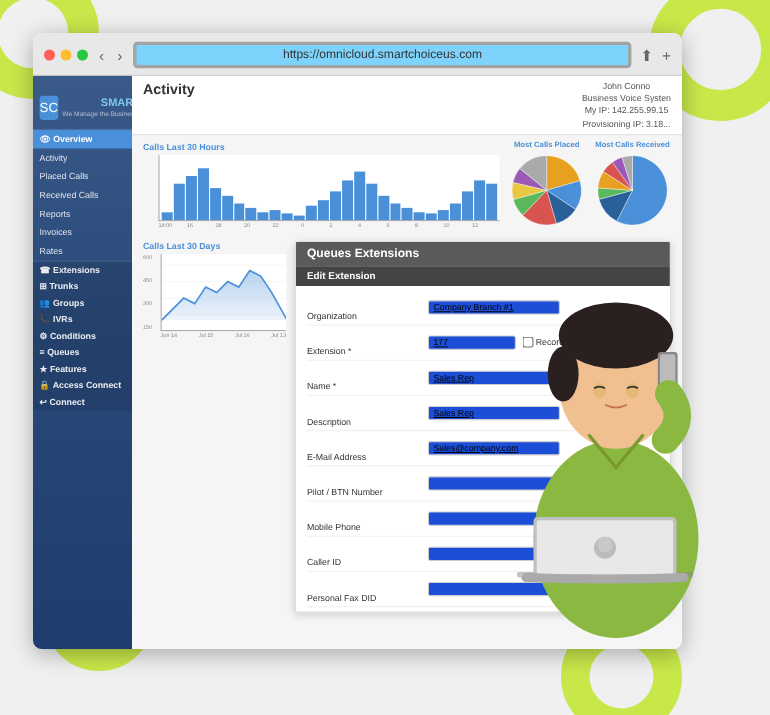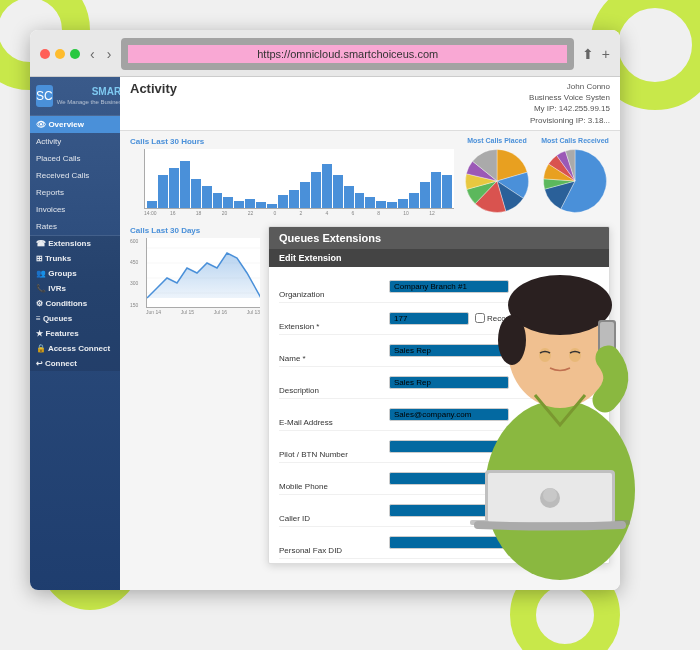--- a/index.html
+++ b/index.html
@@ -91,22 +91,22 @@
     .tl-yellow { background: #febc2e; }
     .tl-green { background: #28c840; }
     .nav-btn {
       font-size: 14px;
       color: #666;
       cursor: pointer;
       padding: 0 2px;
     }
     .url-bar {
       flex: 1;
-      background: #f9a8d4;
-      border: 7px solid #a3a3a3;
+      background: #7dd3fc;
+      border: 3px solid #a3a3a3;
       border-radius: 4px;
       padding: 3px 8px;
       font-size: 11px;
       color: #333;
       text-align: center;
     }
     .browser-action-btn {
       font-size: 14px;
       color: #666;
       cursor: pointer;
@@ -122,20 +122,21 @@
     .sidebar {
       width: 90px;
       background: linear-gradient(180deg, #3a5a8a 0%, #2a4a7a 40%, #1e3d6e 100%);
       display: flex;
       flex-direction: column;
       flex-shrink: 0;
     }
     .sidebar-logo {
       padding: 8px 6px;
       border-bottom: 1px solid rgba(255,255,255,0.1);
+      margin-top: 10px;
     }
     .logo-box {
       display: flex;
       align-items: center;
       gap: 4px;
     }
     .logo-icon {
       width: 22px; height: 22px;
       background: #4a90d9;
       border-radius: 3px;
@@ -210,21 +211,21 @@
       align-items: flex-start;
     }
     .main-header-title {
       font-size: 13px;
       font-weight: bold;
       color: #333;
     }
     .user-info {
       font-size: 8px;
       color: #555;
-      text-align: right;
+      text-align: center;
       line-height: 1.4;
     }
 
     
     .activity-area {
       padding: 6px 10px;
     }
 
     
     .charts-row {
@@ -346,22 +347,23 @@
       flex: 1;
       display: flex;
       align-items: center;
       gap: 6px;
     }
     .form-input {
       border: 1px solid #ccc;
       border-radius: 2px;
       padding: 1px 4px;
       font-size: 8px;
-      background: #0369a1;
+      background: #1d4ed8;
       min-width: 80px;
+      text-decoration: underline;
     }
     .form-checkbox-label {
       display: flex;
       align-items: center;
       gap: 2px;
       font-size: 8px;
       color: #333;
     }
     .form-checkbox {
       width: 10px; height: 10px;

